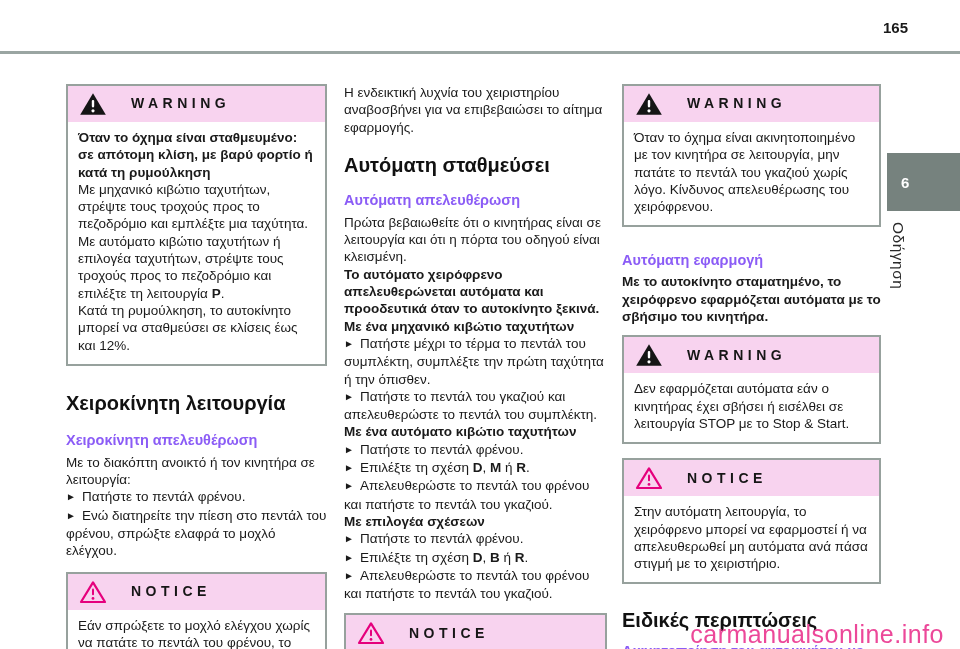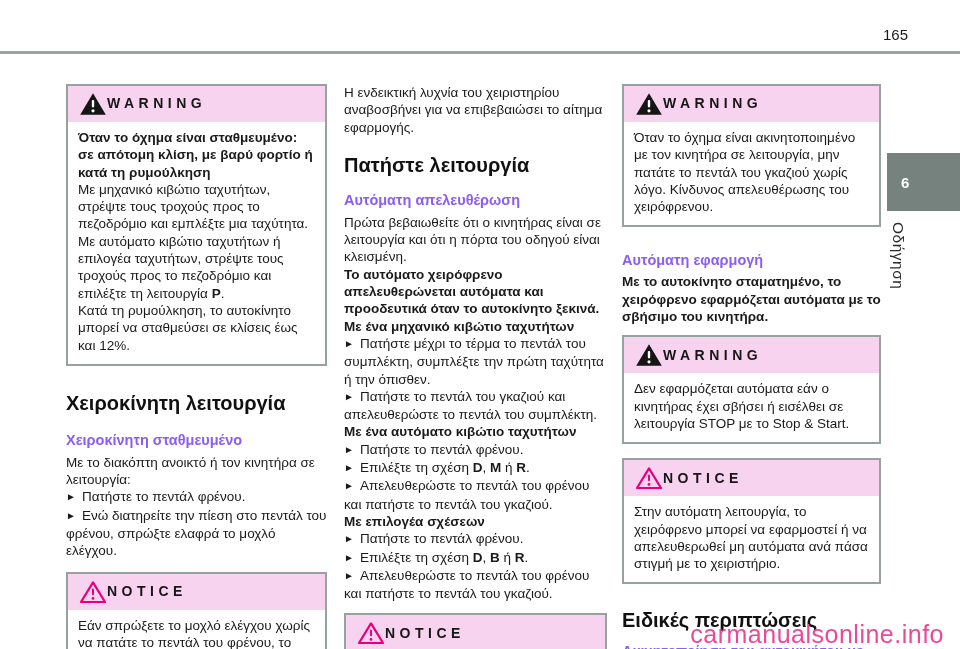--- a/index.html
+++ b/index.html
@@ -3,29 +3,29 @@
 <meta charset="utf-8">
 <style>
   * { margin:0; padding:0; box-sizing:border-box; }
   html,body { width:960px; height:649px; }
   body {
     position:relative; background:#ffffff; overflow:hidden;
     font-family:"Liberation Sans","DejaVu Sans",sans-serif;
     color:#1a1a1a;
   }
   .top-rule { position:absolute; top:51px; left:0; width:960px; height:3px; background:#9aa5a2; }
-  .page-number { position:absolute; top:26px; right:52px; font-size:15px; font-weight:normal; }
+  .page-number { position:absolute; top:19px; right:52px; font-size:15px; font-weight:bold; }
 
   .col { position:absolute; top:84px; font-size:13.5px; line-height:17.3px; }
   .col-1 { left:66px;  width:261px; }
   .col-2 { left:344px; width:263px; }
   .col-3 { left:622px; width:259px; }
 
   .alert { border:2px solid #97a19d; background:#fff; }
-  .alert-header { background:#f8d3ef; display:flex; align-items:center; gap:0; padding:6px 11px; min-height:36px; }
+  .alert-header { background:#f8d3ef; display:flex; align-items:center; gap:24px; padding:6px 11px; min-height:36px; }
   .alert-title { font-weight:bold; font-size:14px; letter-spacing:4.5px; color:#161616; }
   .alert-body { padding:7px 10px 10px; }
   .alert-body p { margin:0; }
   .icon { display:inline-flex; line-height:0; }
 
   h1.section { font-size:20px; line-height:25px; font-weight:bold; color:#111; }
   h2.sub { font-size:14.5px; line-height:18px; font-weight:bold; color:#8b5cf6; }
   p.bold, .bold { font-weight:bold; }
   .bullet .arrow { font-size:10px; margin-right:6px; position:relative; top:-1px; }
 
@@ -84,21 +84,21 @@
     </div>
     <div class="alert-body">
       <p class="bold">Όταν το όχημα είναι σταθμευμένο: σε απότομη κλίση, με βαρύ φορτίο ή κατά τη ρυμούλκηση</p>
       <p>Με μηχανικό κιβώτιο ταχυτήτων, στρέψτε τους τροχούς προς το πεζοδρόμιο και εμπλέξτε μια ταχύτητα.</p>
       <p><span>Με αυτόματο κιβώτιο ταχυτήτων ή επιλογέα ταχυτήτων, στρέψτε τους τροχούς προς το πεζοδρόμιο και επιλέξτε τη λειτουργία </span><b>P</b><span>.</span></p>
       <p>Κατά τη ρυμούλκηση, το αυτοκίνητο μπορεί να σταθμεύσει σε κλίσεις έως και 12%.</p>
     </div>
   </section>
 
   <h1 class="section">Χειροκίνητη λειτουργία</h1>
-  <h2 class="sub">Χειροκίνητη σταθμευμένο</h2>
+  <h2 class="sub">Χειροκίνητη απελευθέρωση</h2>
   <p>Με το διακόπτη ανοικτό ή τον κινητήρα σε λειτουργία:</p>
   <p class="bullet"><span class="arrow">►</span><span>Πατήστε το πεντάλ φρένου.</span></p>
   <p class="bullet"><span class="arrow">►</span><span>Ενώ διατηρείτε την πίεση στο πεντάλ του φρένου, σπρώξτε ελαφρά το μοχλό ελέγχου.</span></p>
 
   <section class="alert alert-notice">
     <div class="alert-header">
       <span class="icon">
         <svg width="28" height="24" viewBox="0 0 28 24">
             <path d="M14 2.4 L26 22 H2 Z" fill="none" stroke="#e5007d" stroke-width="2.2" stroke-linejoin="round"></path>
             <rect x="13" y="8.4" width="2" height="6.8" rx="1" fill="#e5007d"></rect>
@@ -111,21 +111,21 @@
       <p>Εάν σπρώξετε το μοχλό ελέγχου χωρίς να πατάτε το πεντάλ του φρένου, το χειρόφρενο δεν θα απελευθερωθεί και θα εμφανιστεί ένα μήνυμα.</p>
     </div>
   </section>
 
 </div>
 
 <div class="col col-2">
 
   <p class="lead">Η ενδεικτική λυχνία του χειριστηρίου αναβοσβήνει για να επιβεβαιώσει το αίτημα εφαρμογής.</p>
 
-  <h1 class="section">Πατήστε λειτουργία</h1>
+  <h1 class="section">Αυτόματη σταθμεύσει</h1>
   <h2 class="sub">Αυτόματη απελευθέρωση</h2>
   <p>Πρώτα βεβαιωθείτε ότι ο κινητήρας είναι σε λειτουργία και ότι η πόρτα του οδηγού είναι κλεισμένη.</p>
   <p class="bold">Το αυτόματο χειρόφρενο απελευθερώνεται αυτόματα και προοδευτικά όταν το αυτοκίνητο ξεκινά.</p>
 
   <p class="bold">Με ένα μηχανικό κιβώτιο ταχυτήτων</p>
   <p class="bullet"><span class="arrow">►</span><span>Πατήστε μέχρι το τέρμα το πεντάλ του συμπλέκτη, συμπλέξτε την πρώτη ταχύτητα ή την όπισθεν.</span></p>
   <p class="bullet"><span class="arrow">►</span><span>Πατήστε το πεντάλ του γκαζιού και απελευθερώστε το πεντάλ του συμπλέκτη.</span></p>
 
   <p class="bold">Με ένα αυτόματο κιβώτιο ταχυτήτων</p>
   <p class="bullet"><span class="arrow">►</span><span>Πατήστε το πεντάλ φρένου.</span></p>

